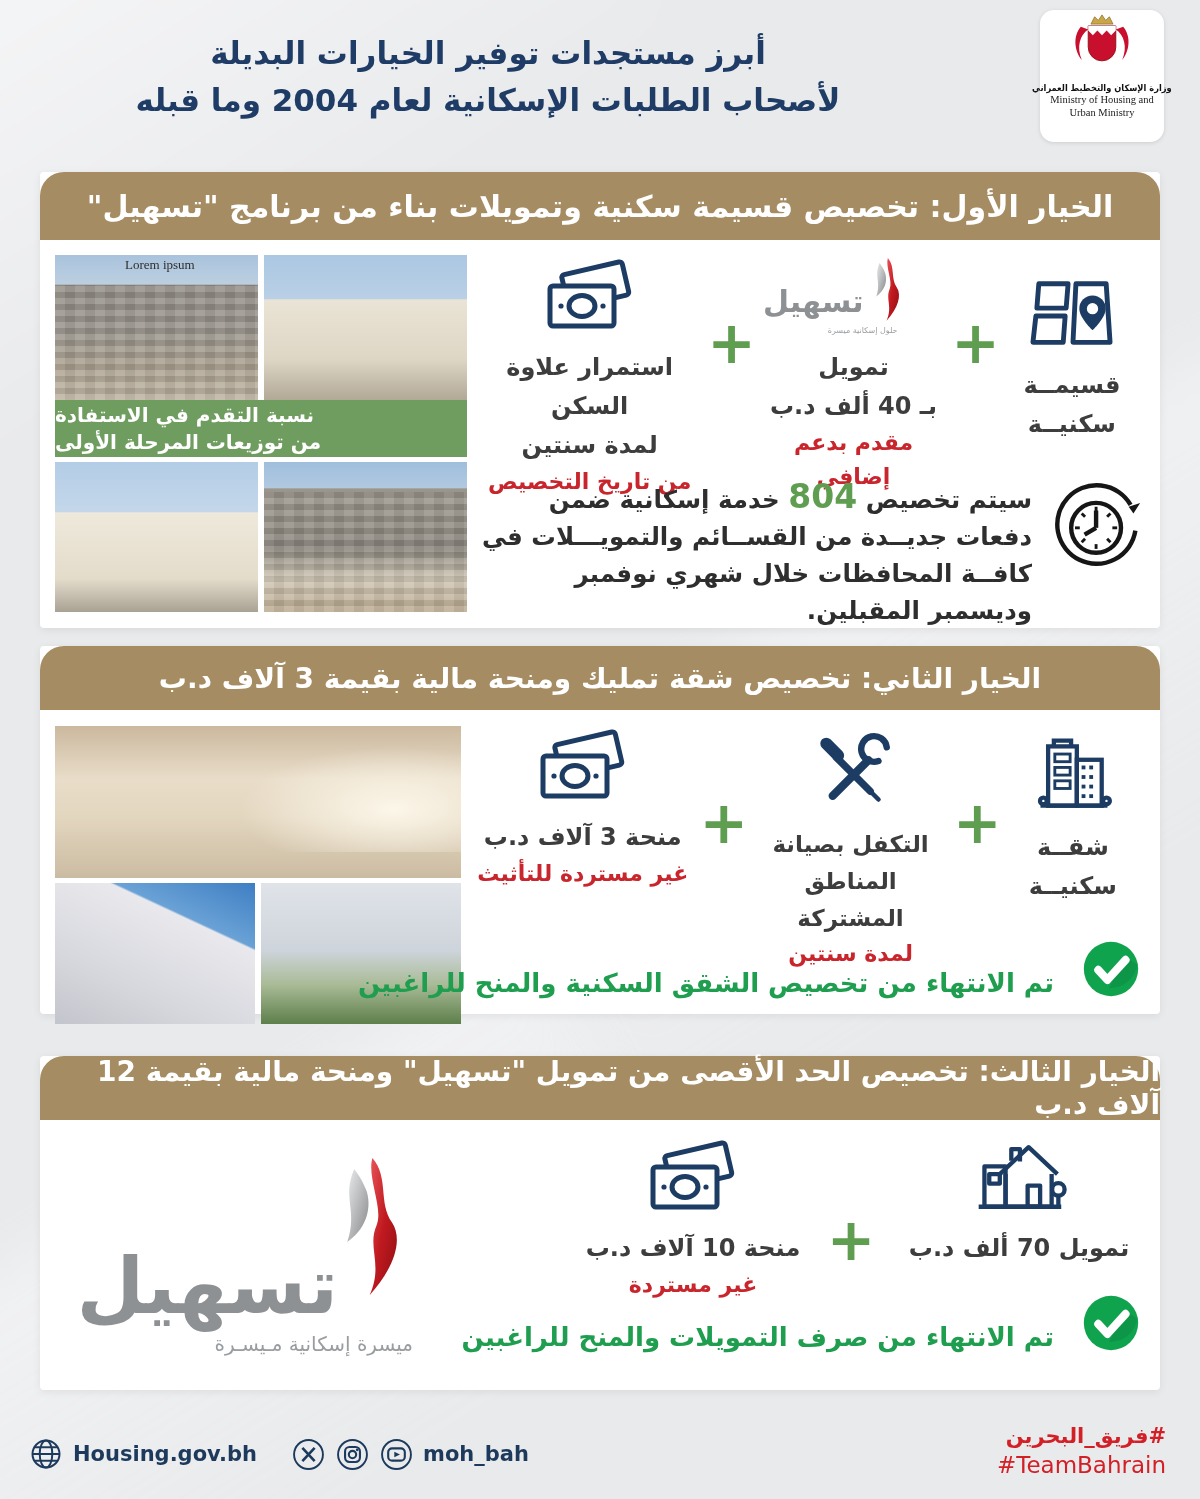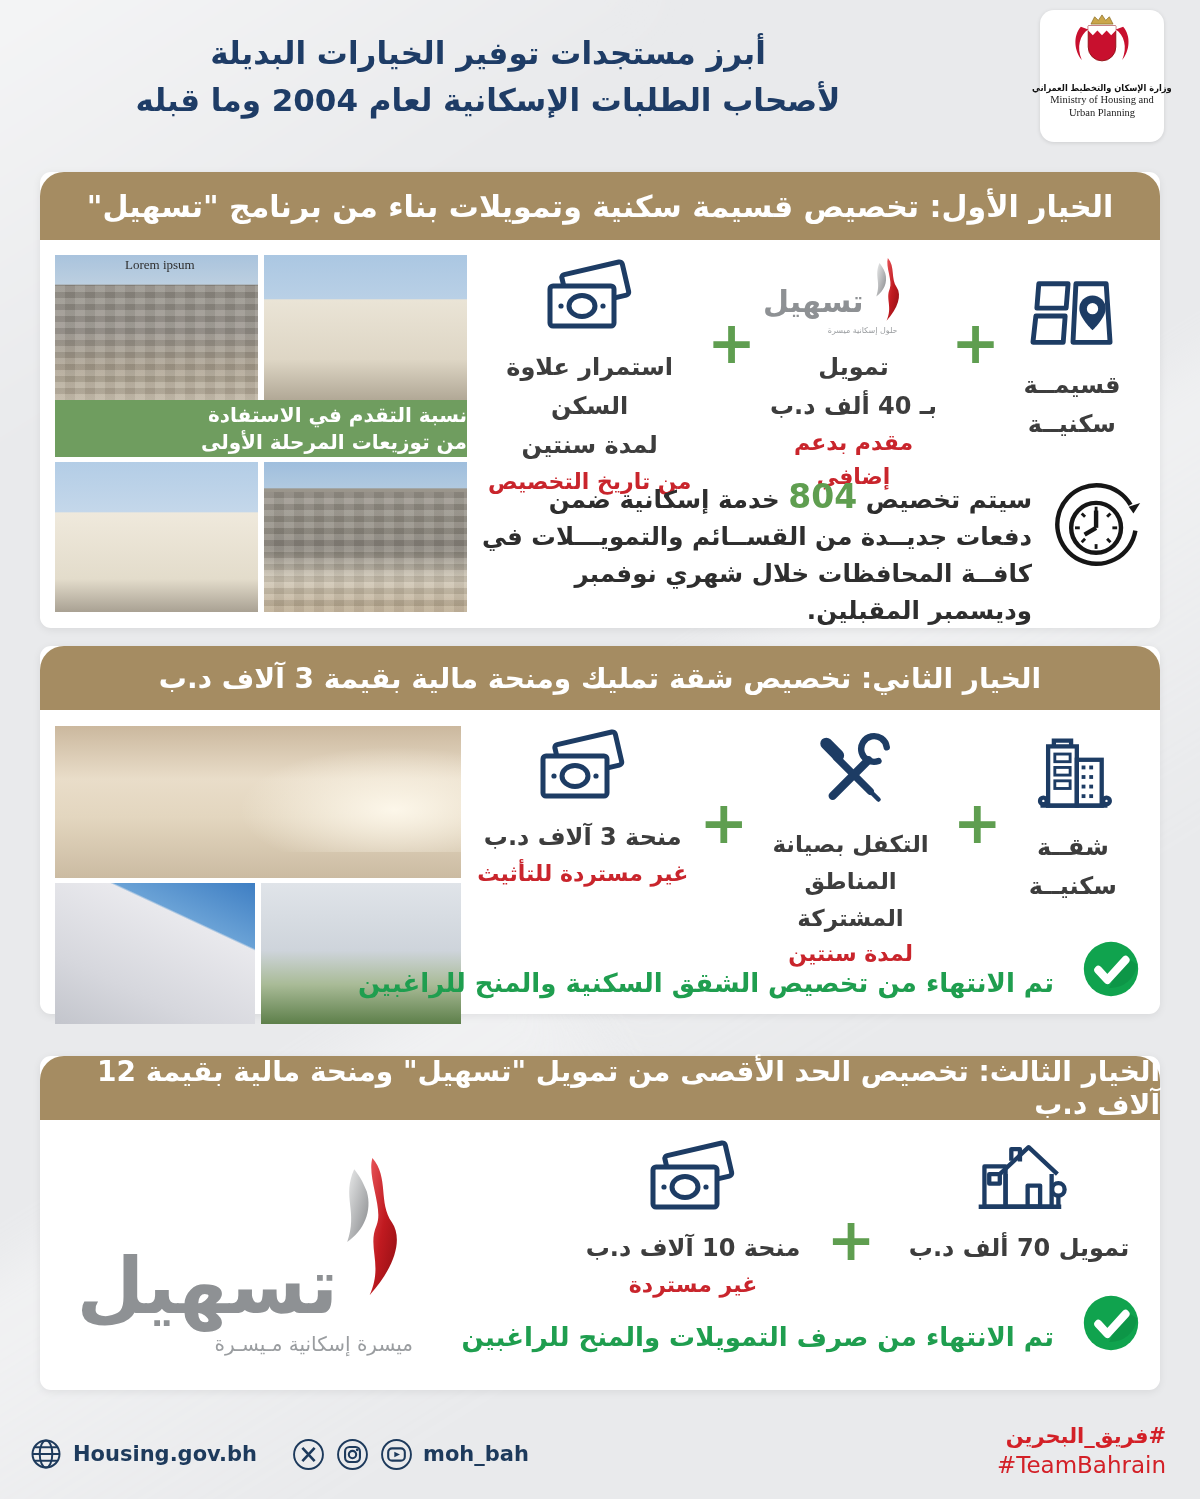--- a/index.html
+++ b/index.html
@@ -17,37 +17,37 @@
   
   .hdr-title { position:absolute; top:30px; left:0; width:976px; text-align:center;
     color:#1e3c66; font-weight:700; font-size:31px; line-height:47px; direction:rtl; }
   .ministry { position:absolute; top:10px; left:1040px; width:124px; height:132px;
     background:#fff; border-radius:14px; box-shadow:0 1px 4px rgba(0,0,0,.12);
     display:flex; flex-direction:column; align-items:center; padding-top:4px; }
   .ministry .callig { font-size:9px; font-weight:700; color:#111; white-space:nowrap; transform:scaleX(.92); direction:rtl; margin-top:1px; }
   .ministry .men { font-family:"Liberation Serif", serif; font-size:10.5px; color:#1a1a1a; line-height:13px; text-align:center; }
 
   
-  .card { position:absolute; left:40px; width:1120px; background:#fff; border-radius:11px;
+  .card { position:absolute; left:40px; width:1120px; background:#fff; border-radius:4px;
     box-shadow:0 2px 8px rgba(0,0,0,.07); }
   .card-bar { background:#a58c62; border-radius:24px 24px 0 0; color:#fff; font-weight:700;
     display:flex; align-items:center; justify-content:center; direction:rtl; }
   #card1 { top:172px; height:456px; }
   #card2 { top:646px; height:368px; }
   #card3 { top:1056px; height:334px; }
   #card1 .card-bar { height:68px; font-size:30px; }
   #card2 .card-bar, #card3 .card-bar { height:64px; font-size:28px; }
 
   
   .photo { position:relative; overflow:hidden; }
   .s1-photos { position:absolute; left:15px; top:83px; width:412px; }
   .prow { display:flex; gap:6px; }
   .prow .photo { flex:1; height:145px; }
   .p-banner { margin-top:0; height:57px; background:#6f9d5f; color:#fff; font-weight:700;
-    font-size:20px; line-height:27px; text-align:right; direction:rtl;
+    font-size:20px; line-height:27px; text-align:left; direction:rtl;
     display:flex; flex-direction:column; justify-content:center; }
   .s1-photos .prow.r2 .photo { height:150px; }
   .s1-photos .prow.r2 { margin-top:5px; }
   .wm { position:absolute; top:2px; left:70px; font-family:"Liberation Serif", serif; font-size:13px; color:#2e2e2e; }
 
   .ph-construction1 { background:linear-gradient(180deg,#a9c3dd 0%,#bccfe0 20%,#938e86 21%,#98938b 52%,#a99f8e 75%,#bdb3a0 100%); }
   .ph-construction1::after, .ph-construction2::after { content:""; position:absolute; inset:30px 0 0 0;
     background:repeating-linear-gradient(0deg, rgba(255,255,255,.10) 0 6px, rgba(0,0,0,.07) 6px 12px),
                repeating-linear-gradient(90deg, rgba(255,255,255,.06) 0 10px, rgba(0,0,0,.05) 10px 20px); }
   .ph-villa1 { background:linear-gradient(180deg,#abc7e2 0%,#b9d0e6 30%,#eae4d6 31%,#ded6c5 72%,#b1a896 100%); }
@@ -137,21 +137,21 @@
   <div class="ministry">
     <svg viewBox="0 0 90 74" width="84" height="68">
       <path d="M33 11 l4 -8 4 4 4 -6 4 6 4 -4 4 8 z" fill="#caa64a" stroke="#8a6d25" stroke-width=".8"></path>
       <path d="M22 14 c-9 10 -7 27 1 36 c-6 -14 -2 -27 7 -33 z" fill="#c8102e"></path>
       <path d="M68 14 c9 10 7 27 -1 36 c6 -14 2 -27 -7 -33 z" fill="#c8102e"></path>
       <path d="M30 13 h30 v23 a15 15 0 0 1 -30 0 z" fill="#c8102e" stroke="#8f0e13" stroke-width="1"></path>
       <path d="M30 13 h30 v5 l-5 5 -5 -5 -5 5 -5 -5 -5 5 -5 -5 z" fill="#ffffff"></path>
     </svg>
     <div class="callig">وزارة الإسكان والتخطيط العمراني</div>
     <div class="men">Ministry of Housing and</div>
-    <div class="men">Urban Planning</div>
+    <div class="men">Urban Ministry</div>
   </div>
 
   <div class="card" id="card1">
     <div class="card-bar">الخيار الأول: تخصيص قسيمة سكنية وتمويلات بناء من برنامج "تسهيل"</div>
 
     <div class="s1-photos">
       <div class="prow">
         <div class="photo ph-construction1">
           <span class="wm">Lorem ipsum</span>
         </div>

